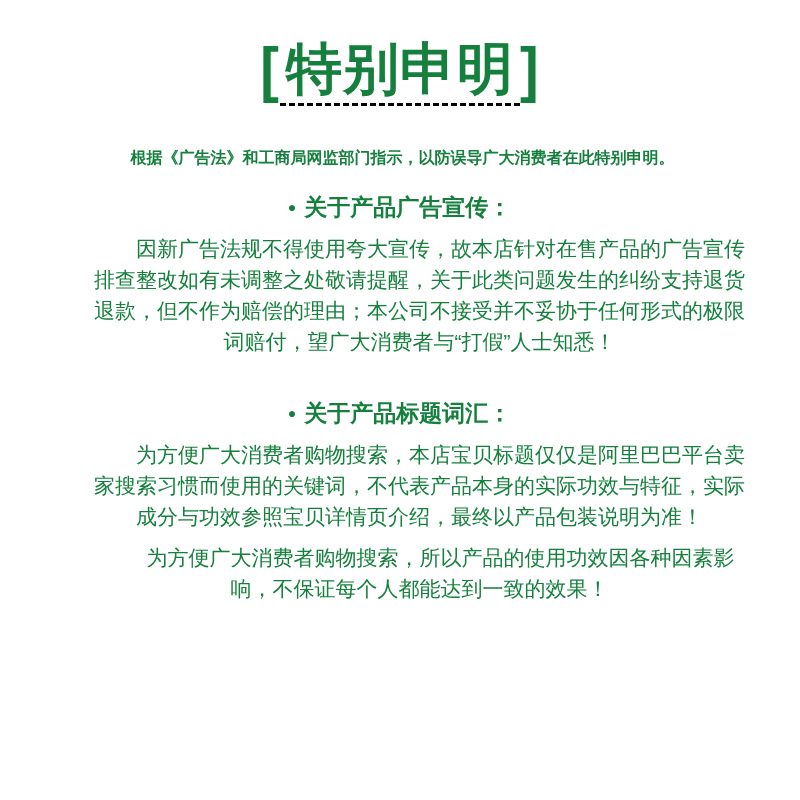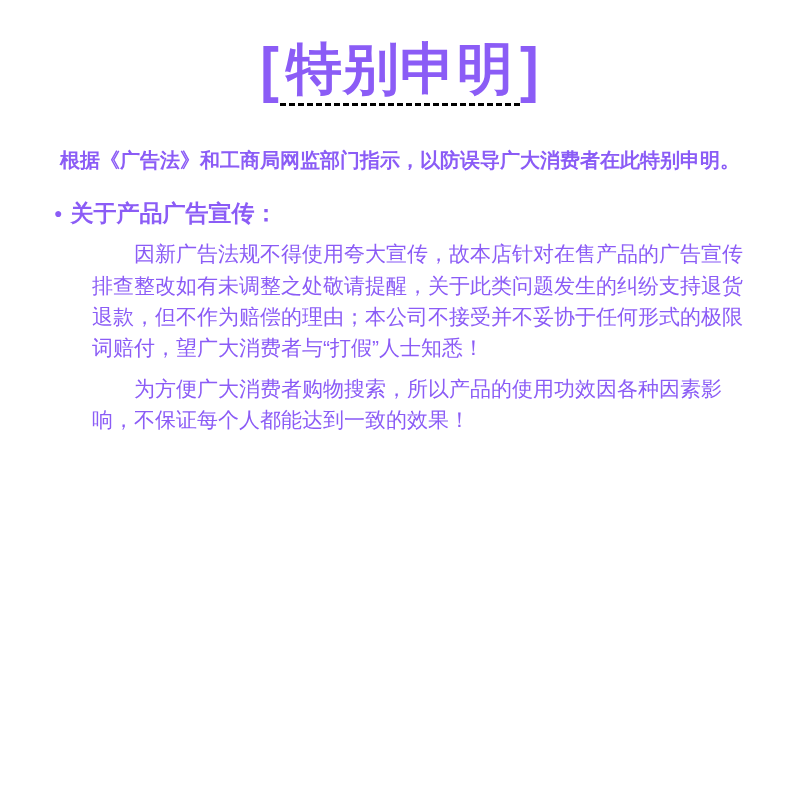--- a/index.html
+++ b/index.html
@@ -6,21 +6,21 @@
     margin: 0;
     padding: 0;
     background: #ffffff;
   }
   .page {
     position: relative;
     width: 800px;
     height: 729px;
     margin: 0 auto;
     background: #ffffff;
-    color: #8b5cf6;
+    color: #15803d;
     font-family: "Liberation Sans", "DejaVu Sans", sans-serif;
     overflow: hidden;
     box-sizing: border-box;
   }
   .title-wrap {
     padding-top: 38px;
     text-align: center;
     font-size: 56px;
     font-weight: 800;
     line-height: 1.1;
@@ -31,25 +31,26 @@
     display: inline-block;
     transform: scaleY(1.08);
   }
   .title-text {
     display: inline-block;
     padding: 0 6px 3px 6px;
     border-bottom: 3px dashed #000000;
   }
   .intro {
     margin: 40px 55px 0 60px;
-    font-size: 20px;
+    font-size: 16px;
     font-weight: bold;
     line-height: 1.45;
+    text-align: center;
   }
-  .section { margin: 0; }
+  .section { margin: 0; text-align: center; }
   .section-heading {
     margin: 24px 55px 0 54px;
     font-size: 23px;
     font-weight: bold;
     line-height: 1.3;
   }
   .section + .section .section-heading { margin-top: 42px; }
   .section.sec-3 .section-heading { margin-top: 52px; }
   .bullet {
     display: inline-block;
@@ -77,18 +78,24 @@
 
   <p class="intro">根据《广告法》和工商局网监部门指示，以防误导广大消费者在此特别申明。</p>
 
   <div class="section sec-1">
     <div class="section-heading">
       <span class="bullet">●</span><span>关于产品广告宣传：</span>
     </div>
     <p class="section-body">因新广告法规不得使用夸大宣传，故本店针对在售产品的广告宣传排查整改如有未调整之处敬请提醒，关于此类问题发生的纠纷支持退货退款，但不作为赔偿的理由；本公司不接受并不妥协于任何形式的极限词赔付，望广大消费者与“打假”人士知悉！</p>
   </div>
 
+  <div class="section sec-2">
+    <div class="section-heading">
+      <span class="bullet">●</span><span>关于产品标题词汇：</span>
+    </div>
+    <p class="section-body">为方便广大消费者购物搜索，本店宝贝标题仅仅是阿里巴巴平台卖家搜索习惯而使用的关键词，不代表产品本身的实际功效与特征，实际成分与功效参照宝贝详情页介绍，最终以产品包装说明为准！</p>
+  </div>
 
   <div class="section sec-3">
     <p class="section-body">为方便广大消费者购物搜索，所以产品的使用功效因各种因素影响，不保证每个人都能达到一致的效果！</p>
   </div>
 
 </div>
 
 </body></html>

